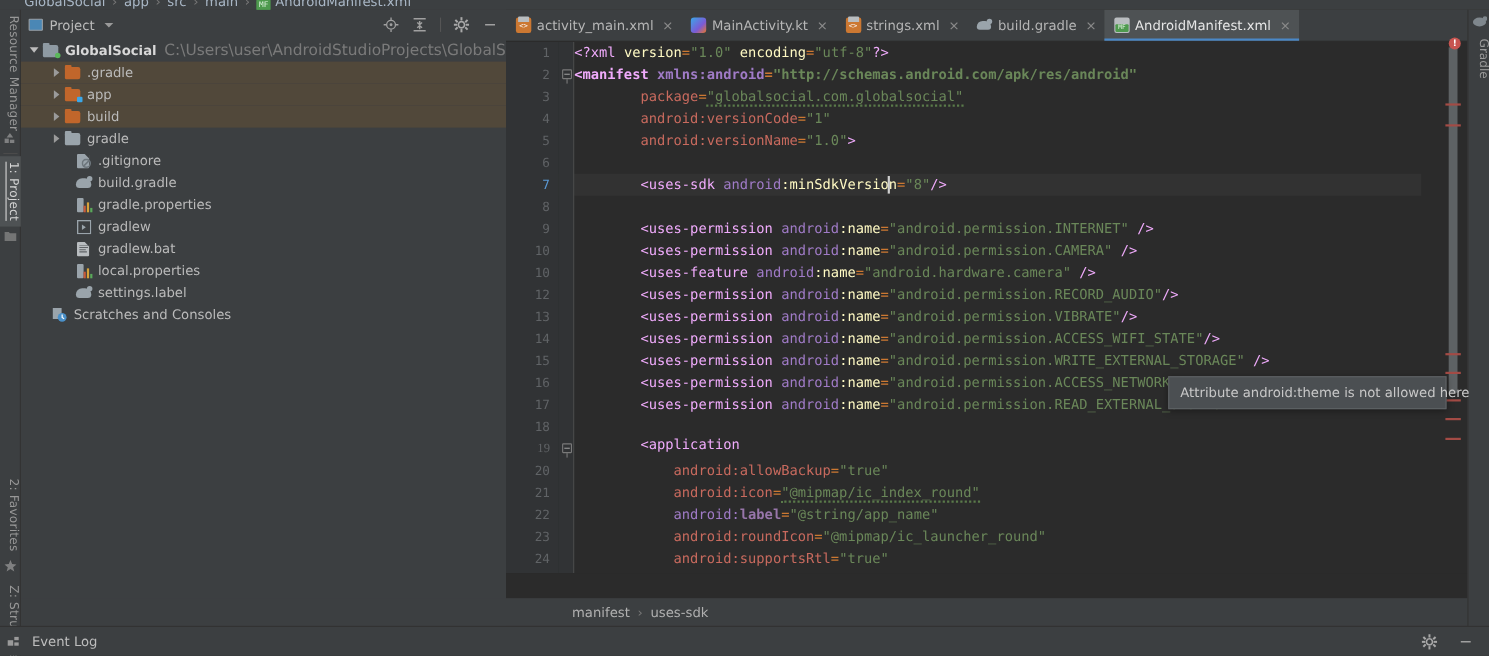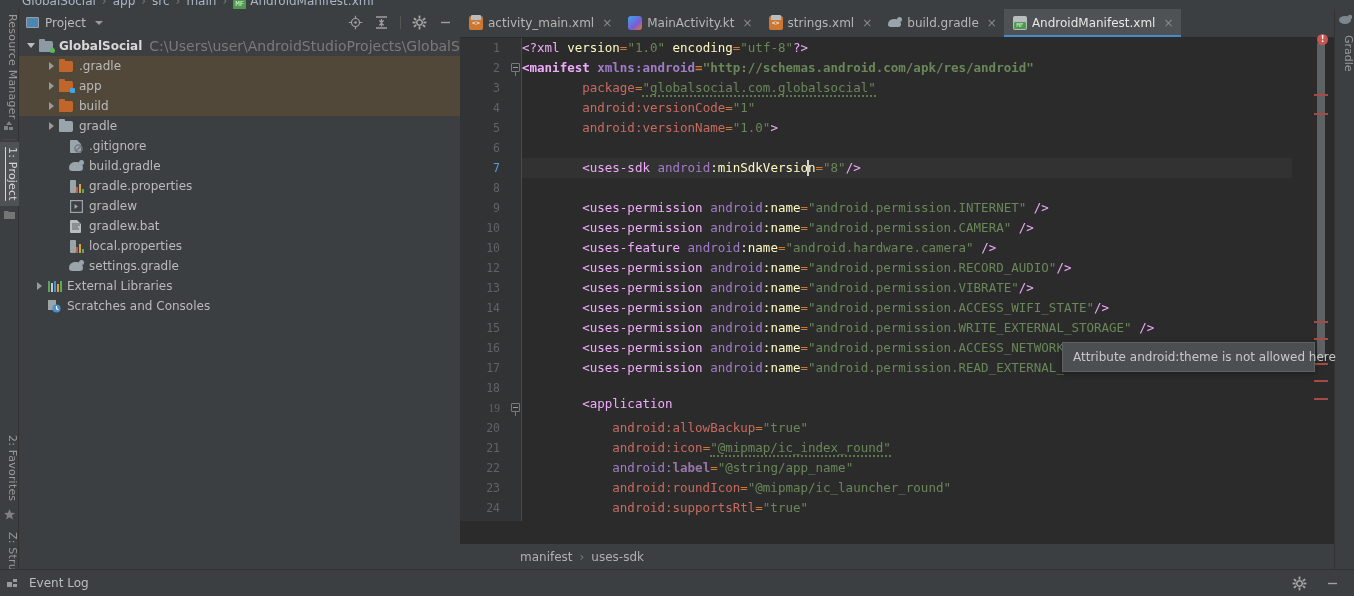--- a/index.html
+++ b/index.html
@@ -467,36 +467,23 @@
               <i style="left:12px;height:4px;background:#5aa85a;"></i>
             </span>
         </span>
         <span class="lbl">local.properties</span>
       </div>
 
       <div class="trow" style="padding-left:50px;">
         <span class="nodeicon">
             <i class="elephant"></i>
           </span>
-        <span class="lbl">settings.gradle</span>
-      </div>
-
-      <div class="trow" style="padding-left:16px;">
-        <span class="arrow right"></span>
-        <span class="nodeicon">
-          <span class="bars" style="top:1px;">
-              <i style="left:0px;height:11px;background:#5aa85a;"></i>
-              <i style="left:3px;height:9px;background:#c9c9c9;"></i>
-              <i style="left:6px;height:11px;background:#4a90c8;"></i>
-              <i style="left:9px;height:8px;background:#d8a33a;"></i>
-              <i style="left:12px;height:11px;background:#5aa85a;"></i>
-            </span>
-        </span>
-        <span class="lbl">External Libraries</span>
-      </div>
+        <span class="lbl">settings.label</span>
+      </div>
+
 
       <div class="trow" style="padding-left:28px;">
         <span class="nodeicon">
           <svg width="15" height="14" viewBox="0 0 15 14" style="position:absolute;left:0;top:0;">
               <path d="M1 1 h8 v10 h-8 Z" fill="#9aa4ab"></path>
               <circle cx="9.5" cy="9.5" r="4" fill="#4a90c8"></circle>
               <path d="M9.5 7 v2.6 l1.8 1.1" stroke="#ffffff" stroke-width="1.1" fill="none"></path>
             </svg>
         </span>
         <span class="lbl">Scratches and Consoles</span>

